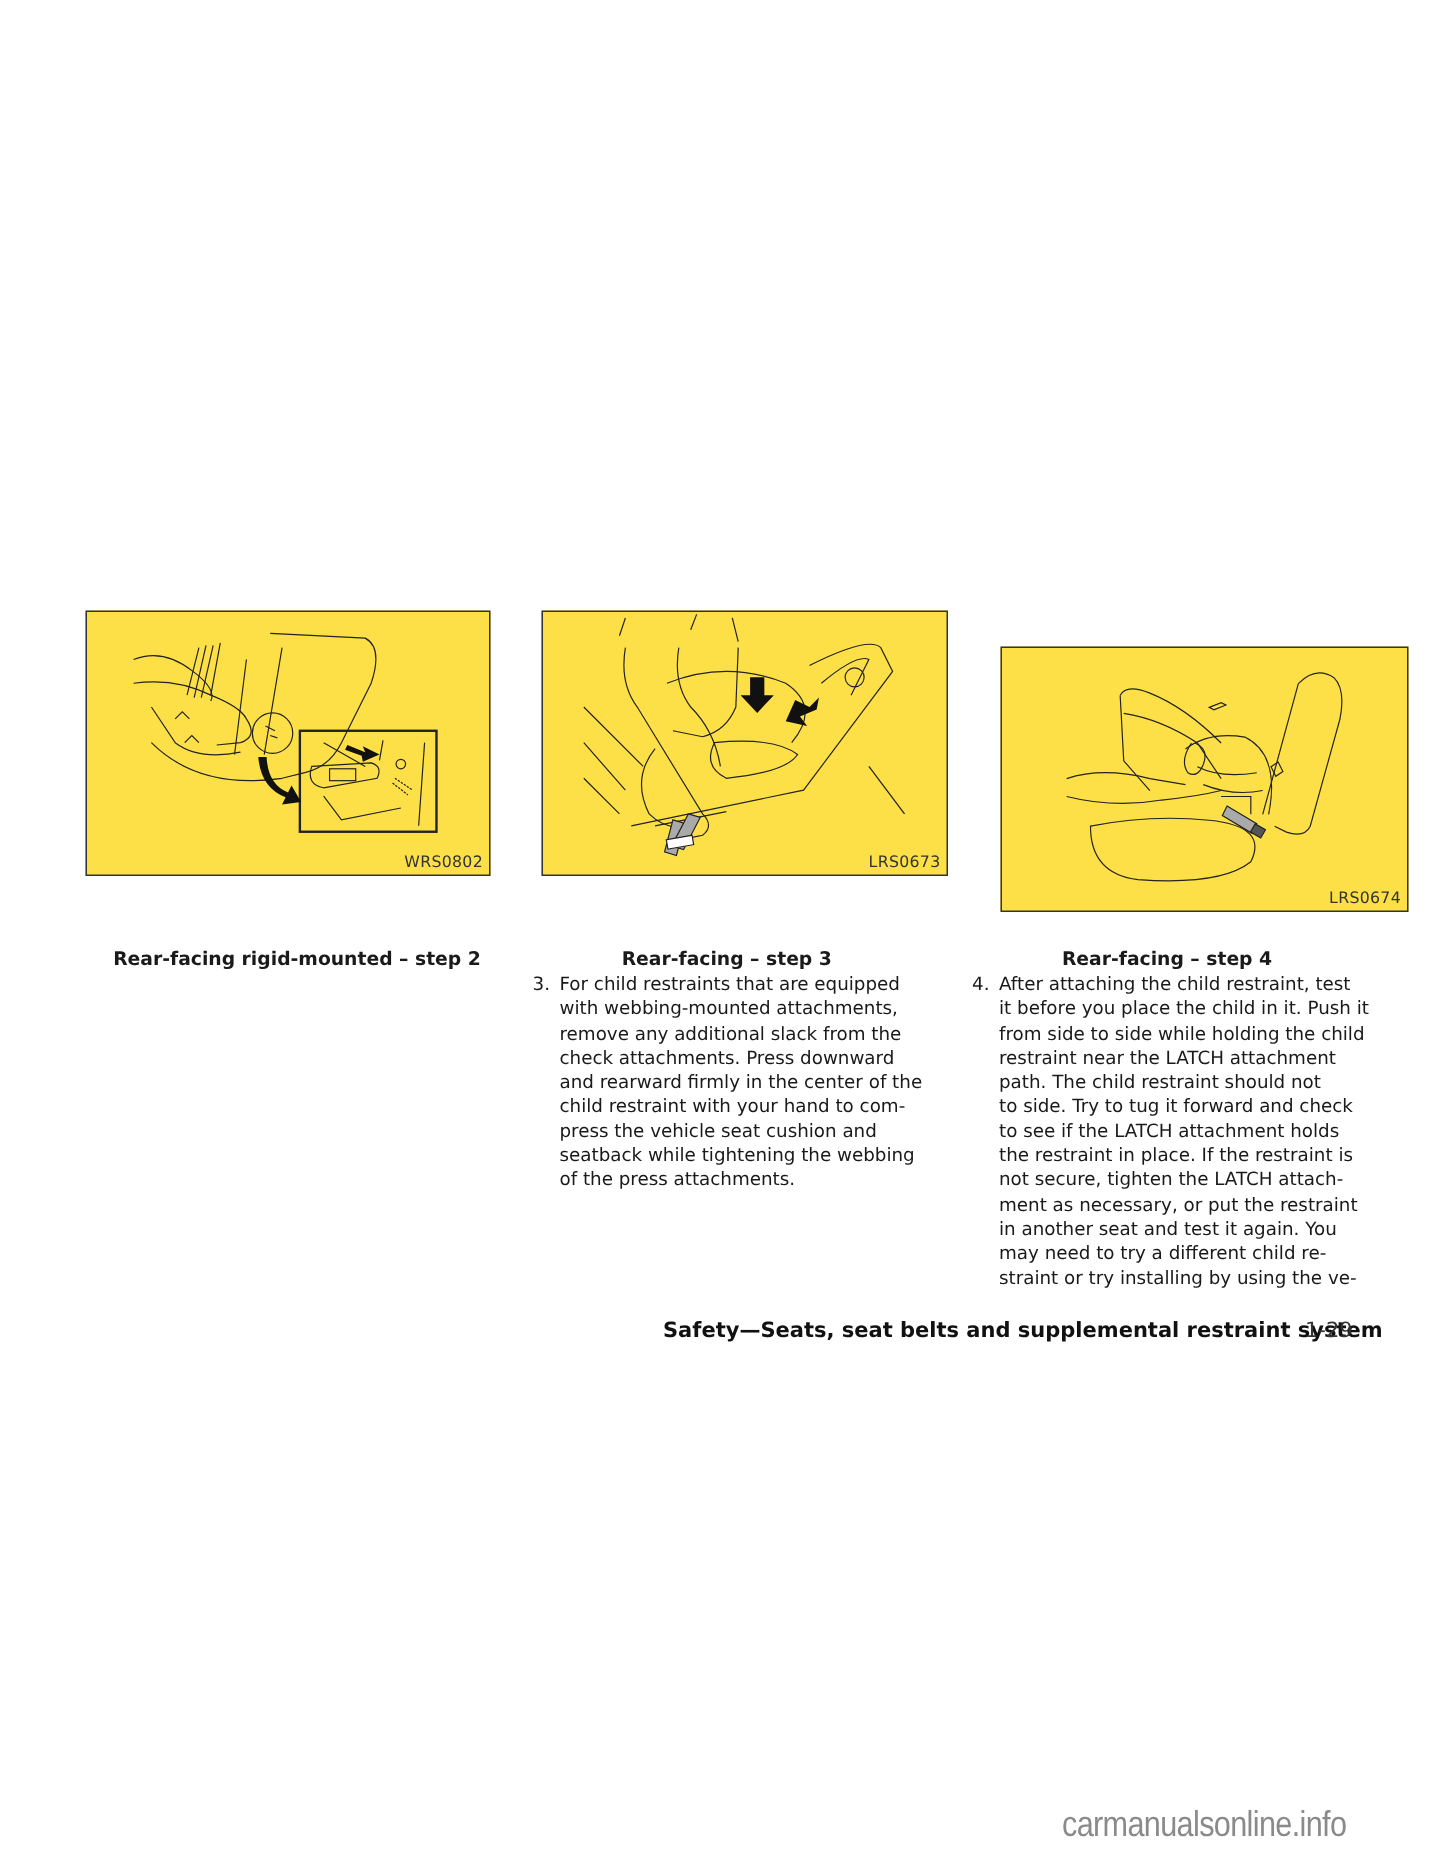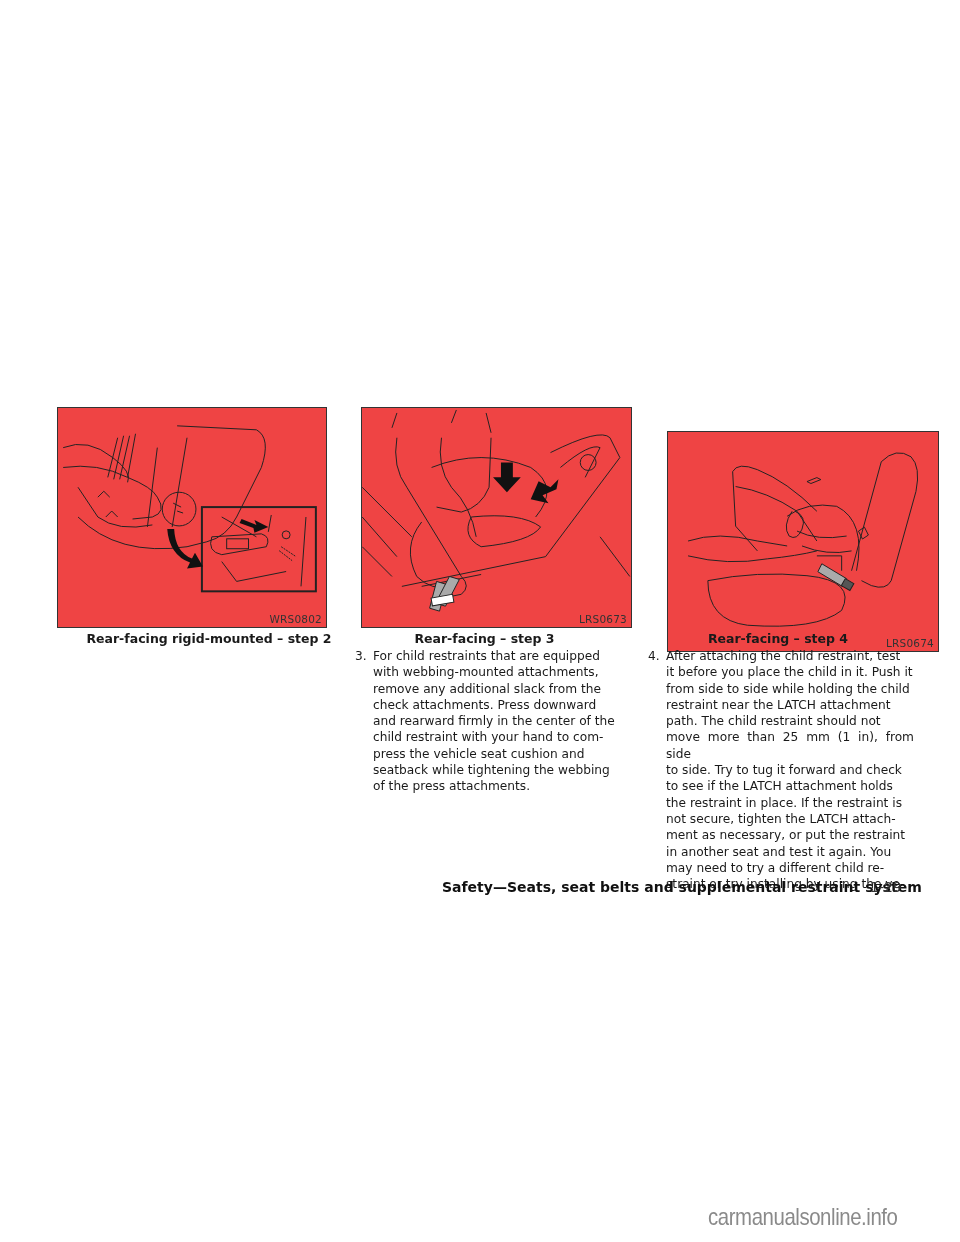--- a/index.html
+++ b/index.html
@@ -1,22 +1,22 @@
 <!DOCTYPE html>
 <html><head>
 <meta charset="utf-8">
 <style>
   html, body { margin:0; padding:0; }
   body {
     width:960px; height:1242px; background:#ffffff; position:relative; overflow:hidden;
     font-family:"DejaVu Sans", sans-serif; color:#1a1a1a;
   }
   .figure {
-    position:absolute; top:407px; height:221px;
-    border:1.5px solid #333; box-sizing:border-box; background:#ef4444;
+    position:absolute; top:407px; height:177px;
+    border:1.5px solid #333; box-sizing:border-box; background:#fde047;
   }
   .figure svg { position:absolute; left:0; top:0; width:100%; height:100%; }
   .fig-code {
     position:absolute; right:4px; bottom:2px;
     font-size:10.5px; color:#333; letter-spacing:0.2px;
   }
   .caption {
     position:absolute; top:631px; font-weight:bold; font-size:12.5px;
     text-align:center; color:#1a1a1a;
   }
@@ -59,21 +59,21 @@
       <rect x="170" y="132" width="22" height="10"></rect>
       <circle cx="230" cy="128" r="4"></circle>
       <path d="M225 140 L240 150 M223 144 L236 154" stroke-dasharray="2,1"></path>
       <path d="M165 155 L180 175 L230 165 M250 110 L245 180"></path>
     </g>
     <path d="M185 112 L200 118 L198 113 L212 120 L198 126 L197 121 L183 116 Z" fill="#111"></path>
     <path d="M117 122 Q118 145 135 152 L138 146 L146 160 L130 162 L133 156 Q112 148 110 122 Z" fill="#111"></path>
   </svg>
   <span class="fig-code">WRS0802</span>
 </div>
-<div class="caption" style="left:74px; width:270px;">Rear-facing rigid-mounted – step 2</div>
+<div class="caption" style="left:63px; width:270px;">Rear-facing rigid-mounted – step 2</div>
 
 <div class="figure" style="left:349px; width:271px;margin-left:12px;">
   <svg viewBox="0 0 271 221">
     <g fill="none" stroke="#222" stroke-width="1">
       <path d="M30 20 L35 5 M90 15 L95 2 M130 25 L125 5"></path>
       <path d="M35 30 Q30 60 45 80 L100 170 Q110 180 100 188 L90 190"></path>
       <path d="M80 30 Q75 60 90 80 Q110 100 115 130"></path>
       <path d="M130 30 L128 80 Q120 100 100 105 L75 100"></path>
       <path d="M70 60 Q120 40 170 60 Q200 80 175 110"></path>
       <path d="M190 45 Q240 20 250 30 L260 50 L185 150 L40 180"></path>
@@ -140,21 +140,20 @@
 </div>
 
 <div class="step" style="left:648px; top:648px; width:266px;">
   <span class="num">4.</span>
   <div class="body">
     <div>After attaching the child restraint, test</div>
     <div>it before you place the child in it. Push it</div>
     <div>from side to side while holding the child</div>
     <div>restraint near the LATCH attachment</div>
     <div>path. The child restraint should not</div>
-    <div>move more than 25 mm (1 in), from side</div>
     <div>to side. Try to tug it forward and check</div>
     <div>to see if the LATCH attachment holds</div>
     <div>the restraint in place. If the restraint is</div>
     <div>not secure, tighten the LATCH attach-</div>
     <div>ment as necessary, or put the restraint</div>
     <div>in another seat and test it again. You</div>
     <div>may need to try a different child re-</div>
     <div>straint or try installing by using the ve-</div>
   </div>
 </div>

